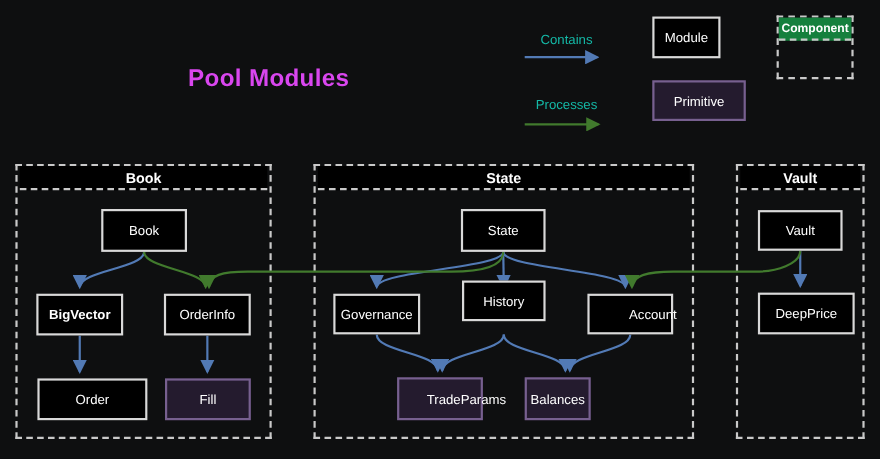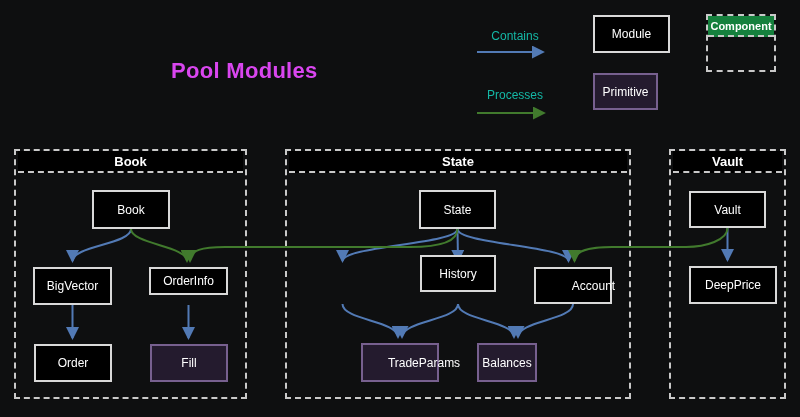--- a/index.html
+++ b/index.html
@@ -114,22 +114,22 @@
 </head>
 <body>
 
 <div class="stage">
 
   <div class="page-title">Pool Modules</div>
 
   <div class="legend-text legend-contains-label">Contains</div>
   <div class="legend-text legend-processes-label">Processes</div>
 
-  <div class="node" style="left:593px; top:15px; width:77px; height:38px;">Module</div>
-  <div class="node primitive" style="left:593px; top:73px; width:65px; height:37px;">Primitive</div>
+  <div class="node" style="left:593px; top:15px; width:62px; height:38px;">Module</div>
+  <div class="node primitive" style="left:593px; top:73px; width:85px; height:37px;">Primitive</div>
 
   <div class="component">
     <div class="component-header">Component</div>
   </div>
 
   <div class="sub" style="left:14px; width:233px;">
     <div class="sub-header">Book</div>
   </div>
   <div class="sub" style="left:285px; width:346px;">
     <div class="sub-header">State</div>
@@ -164,26 +164,27 @@
     <path class="edge-blue" d="M573,304 C573,320 518,321 518,337" marker-end="url(#arrow-blue)"></path>
 
     <path class="edge-blue" d="M727.5,228 L727.5,260" marker-end="url(#arrow-blue)"></path>
 
     <path class="edge-green" d="M131,229 C131,244 187,246 187,261" marker-end="url(#arrow-green)"></path>
     <path class="edge-green" d="M457.5,229 C457.5,243 435,247 410,247 L225,247 C202,247 190,250 190,261" marker-end="url(#arrow-green)"></path>
     <path class="edge-green" d="M727.5,228 C727.5,240 706,247 686,247 L612,247 C590,247 574.5,250 574.5,261" marker-end="url(#arrow-green)"></path>
   </svg>
 
   <div class="node" style="left:92px;  top:190px; width:78px; height:39px;">Book</div>
-  <div class="node" style="left:33px;  top:267px; width:79px; height:38px;">BigVector</div>
-  <div class="node" style="left:149px; top:267px; width:79px; height:28px;">OrderInfo</div>
-  <div class="node" style="left:34px;  top:344px; width:78px; height:38px;">Order</div>
+  <div class="node" style="left:33px;  top:267px; width:79px; height:38px;font-weight:bold;">BigVector</div>
+  <div class="node" style="left:149px; top:267px; width:79px; height:38px;">OrderInfo</div>
+  <div class="node" style="left:34px;  top:344px; width:100px; height:38px;">Order</div>
   <div class="node primitive" style="left:150px; top:344px; width:78px; height:38px;">Fill</div>
 
   <div class="node" style="left:419px; top:190px; width:77px; height:39px;">State</div>
+  <div class="node" style="left:303px; top:267px; width:79px; height:37px;">Governance</div>
   <div class="node" style="left:420px; top:255px; width:76px; height:37px;">History</div>
   <div class="node" style="left:534px; top:267px; width:78px; height:37px;padding-left:41px;">Account</div>
   <div class="node primitive" style="left:361px; top:343px; width:78px; height:39px;padding-left:48px;">TradeParams</div>
   <div class="node primitive" style="left:477px; top:343px; width:60px; height:39px;">Balances</div>
 
   <div class="node" style="left:689px; top:191px; width:77px; height:37px;">Vault</div>
   <div class="node" style="left:689px; top:266px; width:88px; height:38px;">DeepPrice</div>
 
 </div>
 

